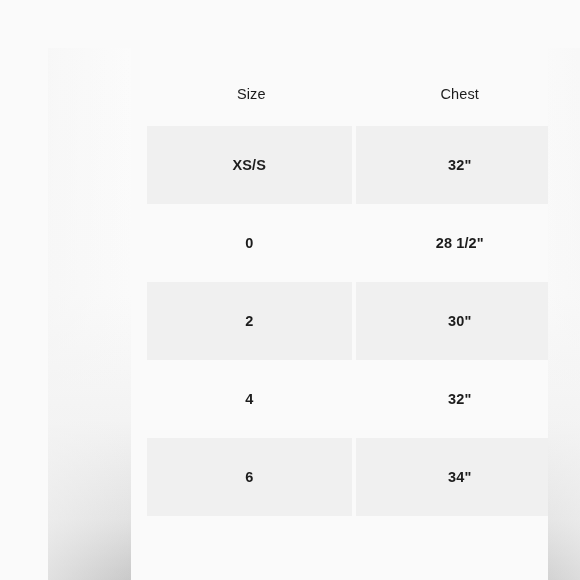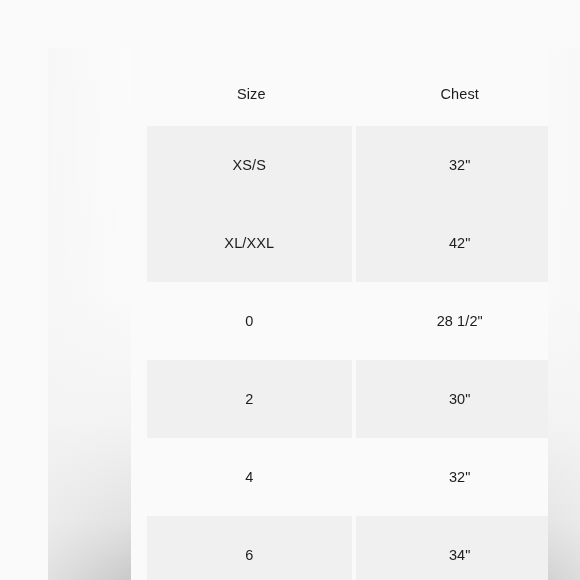--- a/index.html
+++ b/index.html
@@ -65,21 +65,21 @@
   }
 
   .size-chart col.col-size  { width: 50%; }
   .size-chart col.col-chest { width: 50%; }
 
   .size-chart th,
   .size-chart td {
     text-align: center;
     vertical-align: middle;
     color: #1c1c1c;
-    font-weight: 400;
+    font-weight: 700;
     font-size: 14.5px;
     line-height: 1.3;
     letter-spacing: .1px;
   }
 
   .size-chart th {
     height: 62px;
     padding-bottom: 2px;
     background: #fafafa;
     font-weight: 400;
@@ -137,24 +137,20 @@
         <th class="head-size">Size</th>
         <th class="head-chest">Chest</th>
       </tr>
     </thead>
 
     <tbody id="size-chart-body">
         <tr class="striped">
           <td class="cell-size">XS/S</td>
           <td class="cell-chest">32"</td>
         </tr>
-        <tr class="striped">
-          <td class="cell-size">XL/XXL</td>
-          <td class="cell-chest">42"</td>
-        </tr>
         <tr>
           <td class="cell-size">0</td>
           <td class="cell-chest">28 1/2"</td>
         </tr>
         <tr class="striped">
           <td class="cell-size">2</td>
           <td class="cell-chest">30"</td>
         </tr>
         <tr>
           <td class="cell-size">4</td>

